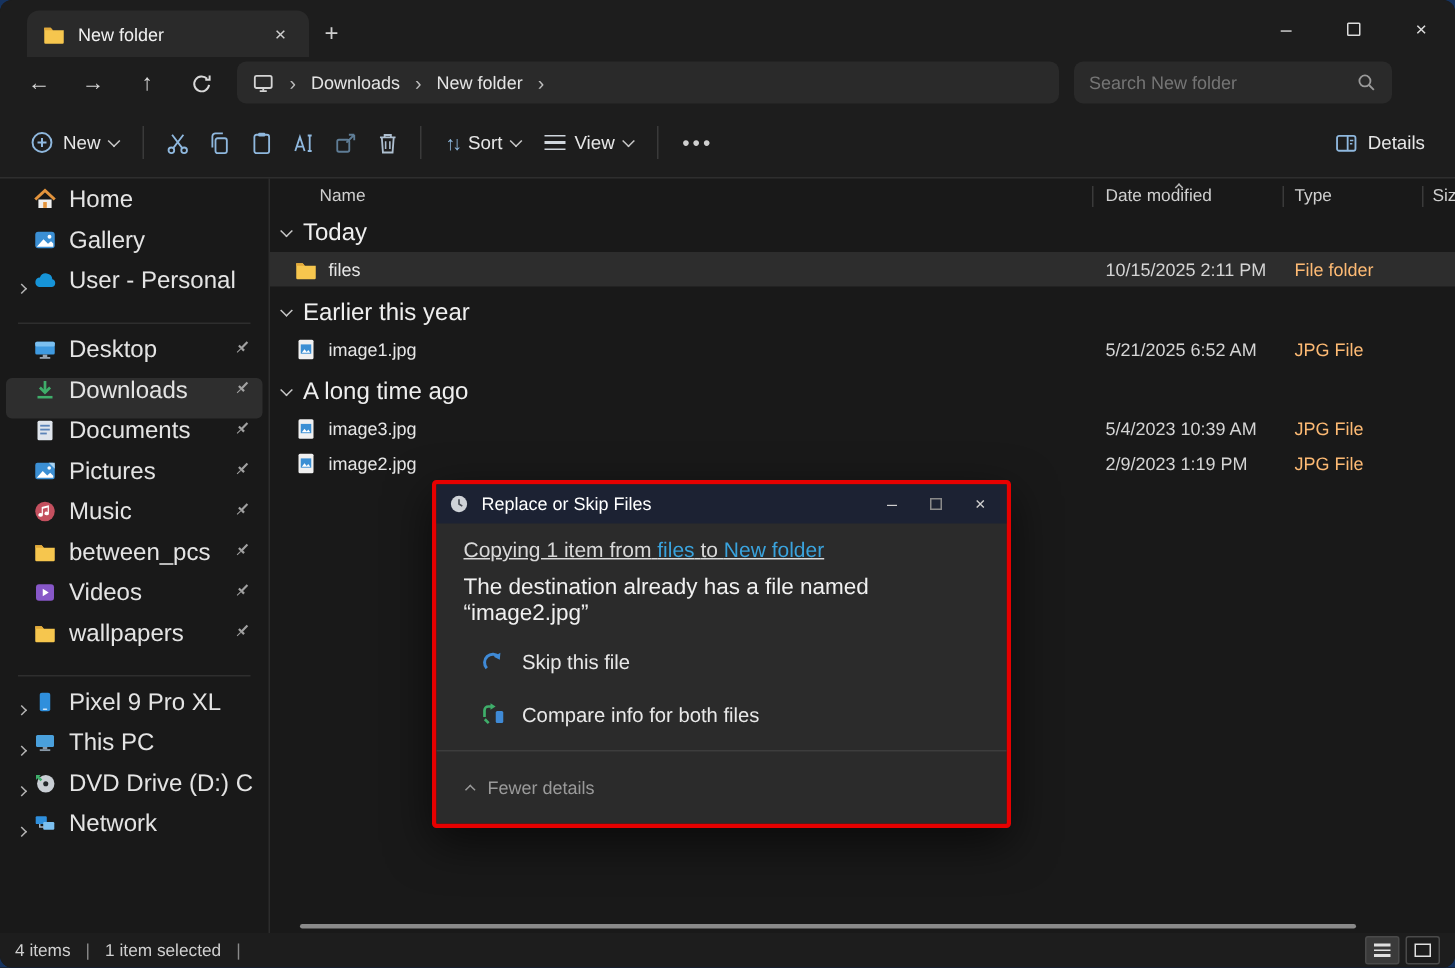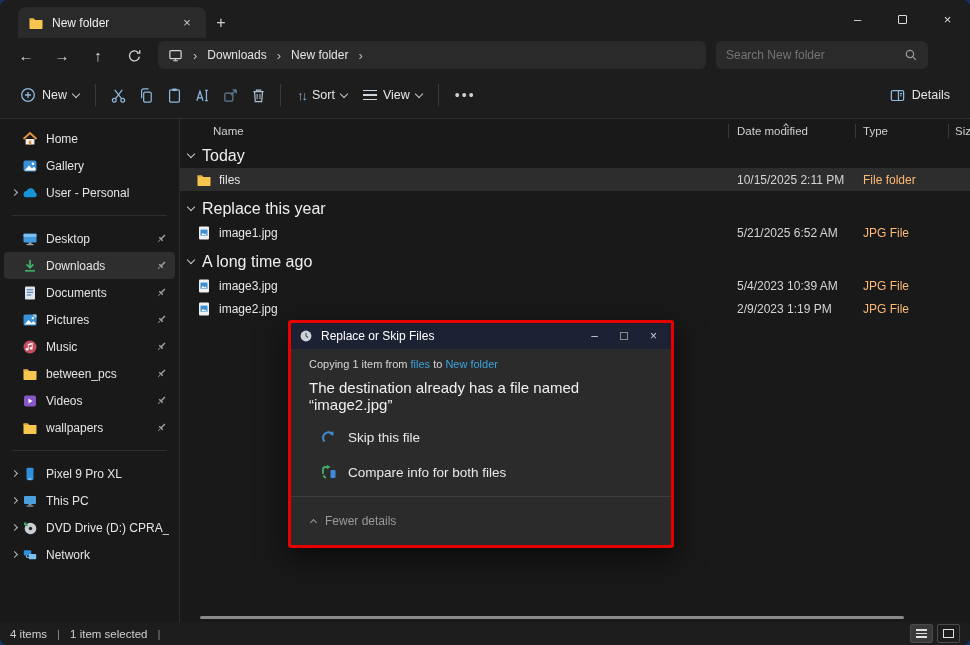--- a/index.html
+++ b/index.html
@@ -50,22 +50,22 @@
   .chev.u { transform:rotate(-135deg); margin-top:3px; }
   .sorticon { color:#8fb8de; font-size:13px; letter-spacing:-2px; font-weight:bold; }
   .viewicon { display:flex; flex-direction:column; gap:3px; }
   .viewicon i { display:block; width:14px; height:1.6px; background:#cfd6dd; }
   .moredots { color:#cfcfcf; font-size:14px; letter-spacing:2px; }
   .details-btn { margin-left:auto; }
 
   
   .main { display:flex; height:503px; }
   .sidebar { width:180px; border-right:1px solid #2c2c2c; padding-top:6px; overflow:hidden; flex:none; }
-  .sitem { height:27px; display:flex; align-items:center; padding:0 6px 0 2px; margin:0 4px;
-           border-radius:4px; font-size:12px; color:#e4e4e4; }
+  .sitem { height:27px; display:flex; padding:0 6px 0 2px; margin:0 4px;
+           border-radius:4px; font-size:16px; color:#e4e4e4; }
   .sitem.sel { background:#2e2e2e; }
   .sexp { width:16px; display:flex; align-items:center; justify-content:center; flex:none; }
   .sexp .chev { border-color:#b5b5b5; width:5px; height:5px; }
   .sicon { width:16px; height:16px; margin-right:8px; flex:none; }
   .slabel { flex:1; white-space:nowrap; overflow:hidden; }
   .pin { width:14px; height:14px; flex:none; opacity:.85; }
   .sdiv { height:1px; background:#2e2e2e; margin:9px 12px; }
 
   
   .filearea { flex:1; position:relative; overflow:hidden; }
@@ -104,21 +104,21 @@
   
   .annotation { position:absolute; left:288px; top:320px; border:3px solid #e60000; border-radius:3px;
                 box-shadow:0 10px 30px rgba(0,0,0,.6); }
   .dialog { width:380px; background:#2b2b2b; }
   .dtitle { height:26px; background:#1c2233; display:flex; align-items:center; padding:0 8px; gap:8px; }
   .dtitle-label { font-size:12px; color:#ffffff; flex:1; }
   .dctl { display:flex; align-items:center; gap:22px; padding-right:6px; }
   .dctl span { color:#cfcfcf; font-size:12px; }
   .dctl .boxico { width:8px; height:8px; border:1px solid #8a8a8a; }
   .dbody { padding:9px 18px 0; }
-  .dcopy { font-size:11px; color:#d8d8d8; }
+  .dcopy { font-size:14px; color:#d8d8d8;text-decoration:underline; }
   .dlink { color:#3aa3dd; }
   .dmsg { font-size:15px; color:#f0f0f0; margin-top:9px; }
   .dopt-replace { margin-top:13px; height:34px; background:#1571b8; border:1px solid #bcc6cc;
                   display:flex; align-items:center; gap:10px; padding:0 10px; font-size:13.5px; color:#fff; }
   .dopt { margin-top:13px; display:flex; align-items:center; gap:10px; font-size:13.5px;
           color:#e8e8e8; padding:0 11px; height:22px; }
   .dicon { width:18px; height:18px; flex:none; }
   .dfoot { margin-top:13px; border-top:1px solid #3d3d3d; height:49px; display:flex; align-items:center;
            padding:0 20px; gap:9px; color:#9a9a9a; font-size:12px; }
   .dfoot .chev { border-color:#9a9a9a; width:5px; height:5px; }
@@ -481,21 +481,21 @@
                 <path d="M1.5 3.5h4.3l1.4 1.6H1.5Z" fill="#e2a93a"></path>
               </svg></span>
           <span>files</span>
         </span>
         <span class="fc2">10/15/2025 2:11 PM</span>
         <span class="fc3">File folder</span>
       </div>
 
       <div class="grow" style="margin-top:5px">
         <span class="chev"></span>
-        <span>Replace this year</span>
+        <span>Earlier this year</span>
       </div>
       <div class="frow">
         <span class="fc1">
           <span class="ficon"><svg viewBox="0 0 16 16" width="16" height="16">
                 <rect x="3" y="1.5" width="10" height="13" rx="1" fill="#f0f0f0"></rect>
                 <rect x="4.5" y="4.6" width="7" height="6.2" fill="#3b8fd4"></rect>
                 <path d="M5.2 10.2 7 7.8l1.5 1.8 1-1.2 1.4 1.8Z" fill="#fff"></path>
               </svg></span>
           <span>image1.jpg</span>
         </span>

